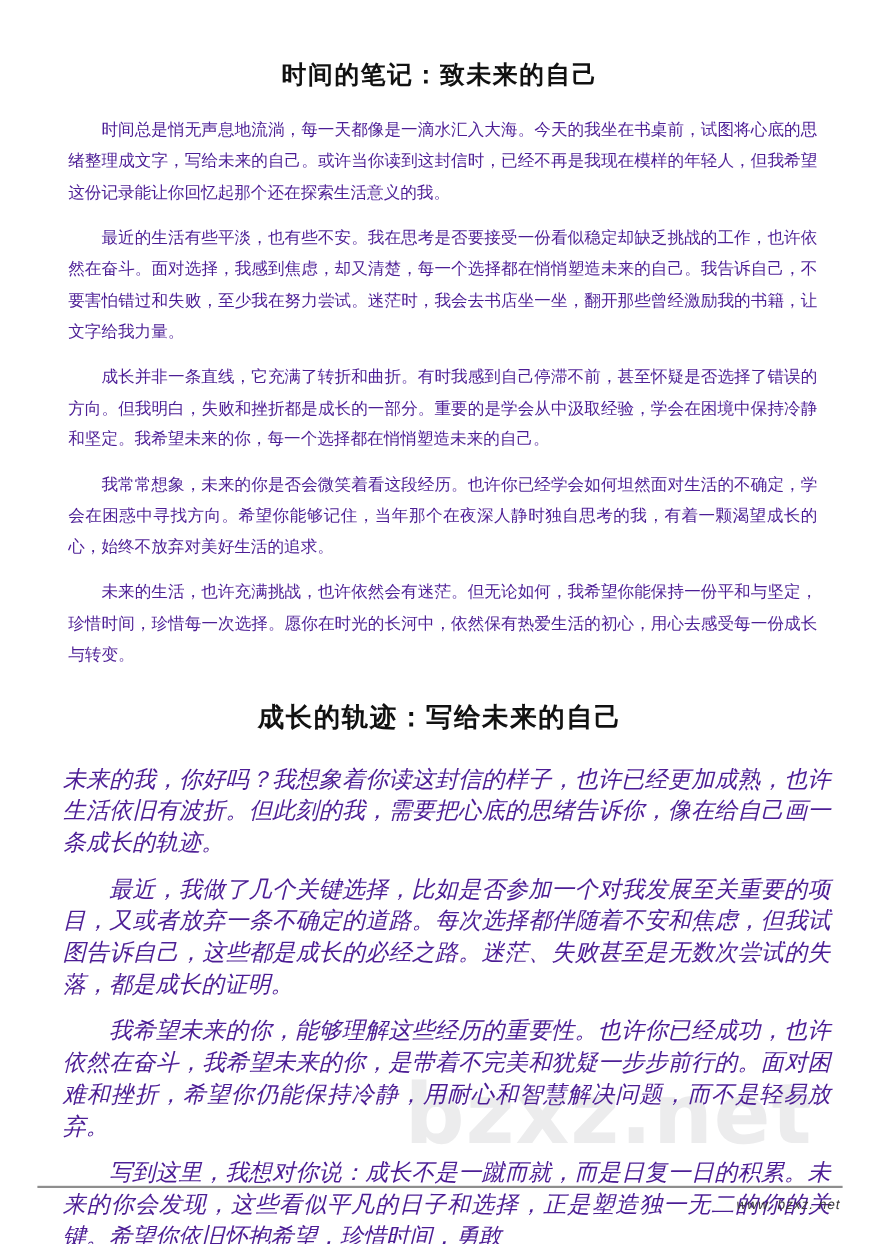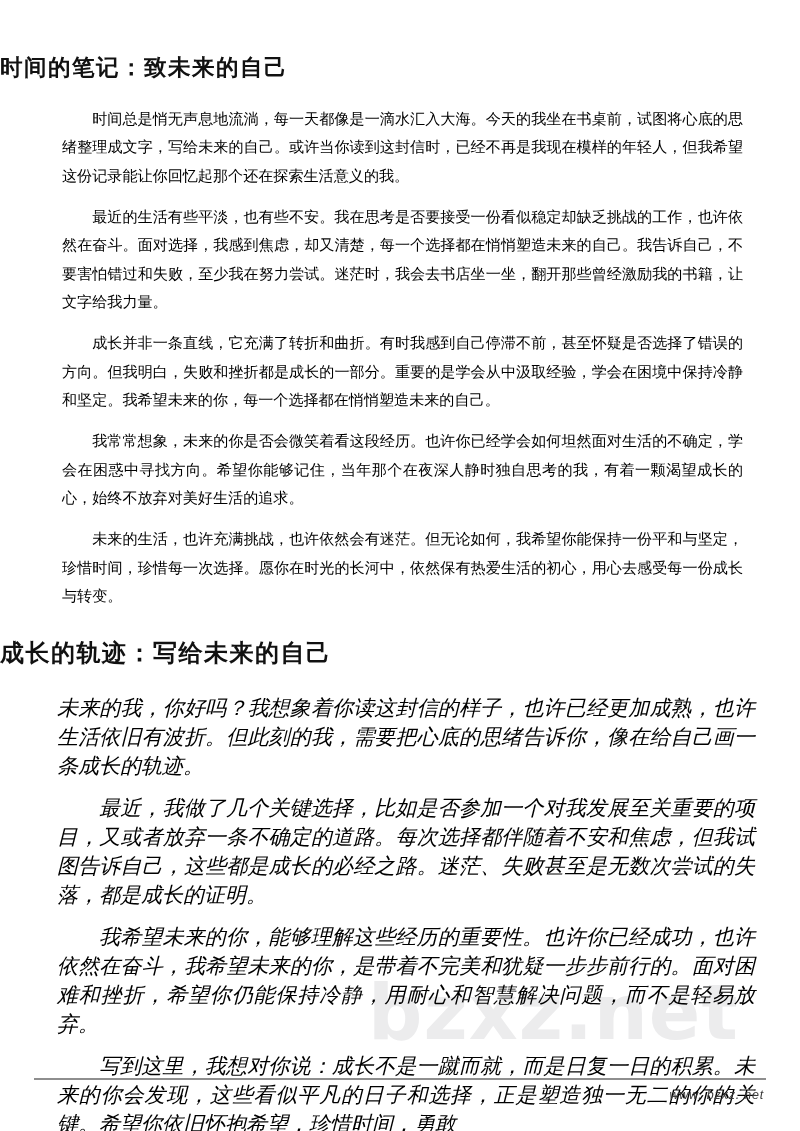--- a/index.html
+++ b/index.html
@@ -49,39 +49,39 @@
   .doc-section {
     position: absolute;
     left: 0;
     right: 0;
   }
 
   #section-1 { top: 52px; }
   #section-2 { top: 636px; }
 
   .doc-title {
-    text-align: left;
+    text-align: center;
     font-weight: bold;
     font-size: 23px;
     letter-spacing: 1.5px;
     color: #111111;
     margin: 0 0 21px 0;
     line-height: 1.4;
     font-family: "Liberation Sans", "DejaVu Sans", sans-serif;
   }
 
   #section-1 .doc-title { font-size: 22.5px; }
   #section-2 .doc-title { font-size: 24px; margin-bottom: 24px; }
 
   .body-block {
     font-size: 15.1px;
     line-height: 28.5px;
     text-align: justify;
     text-justify: inter-ideograph;
-    color: #000000;
+    color: #4c1d95;
   }
 
   #section-1 .body-block {
     margin: 0 57px 0 62px;
   }
   #section-2 .body-block {
     margin: 0 45px 0 57px;
     font-size: 21px;
     line-height: 29px;
     font-style: italic;

